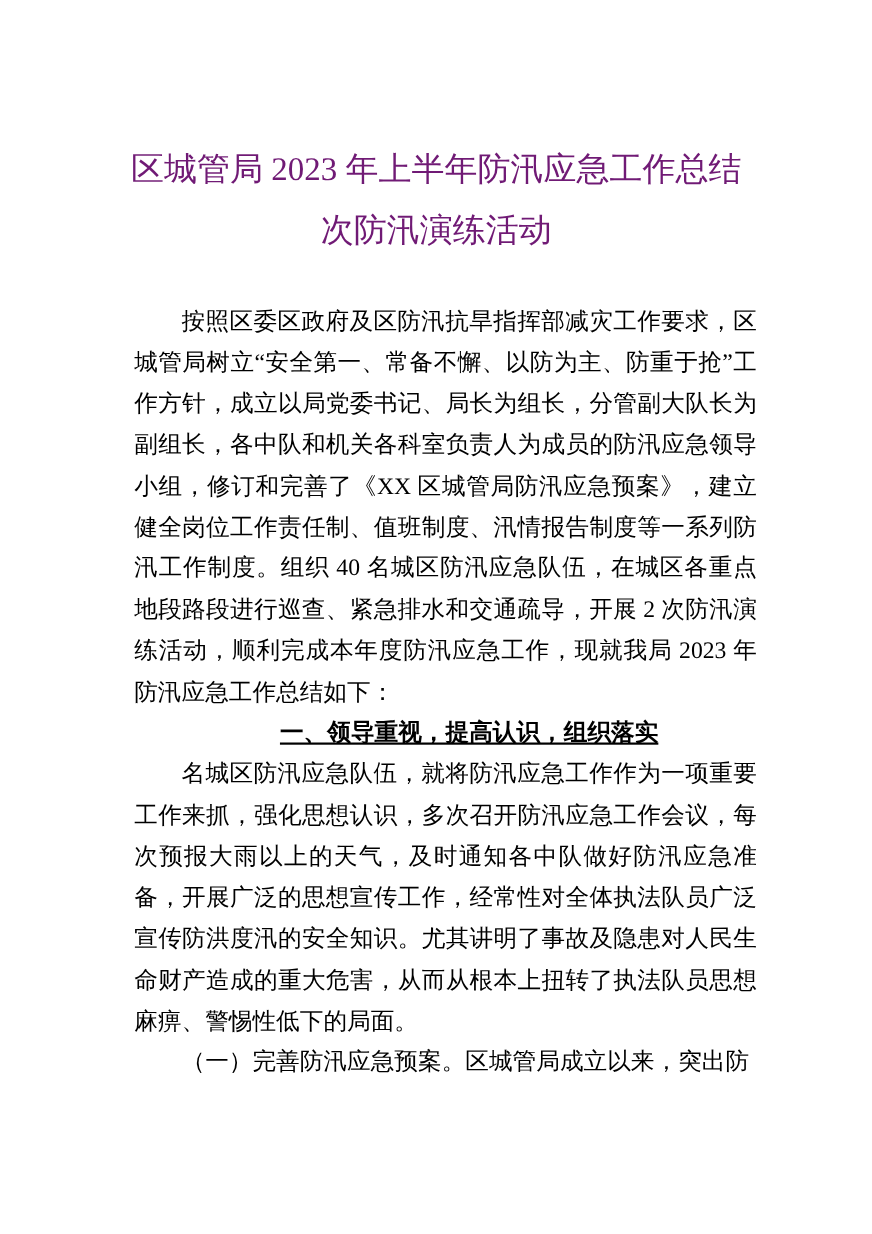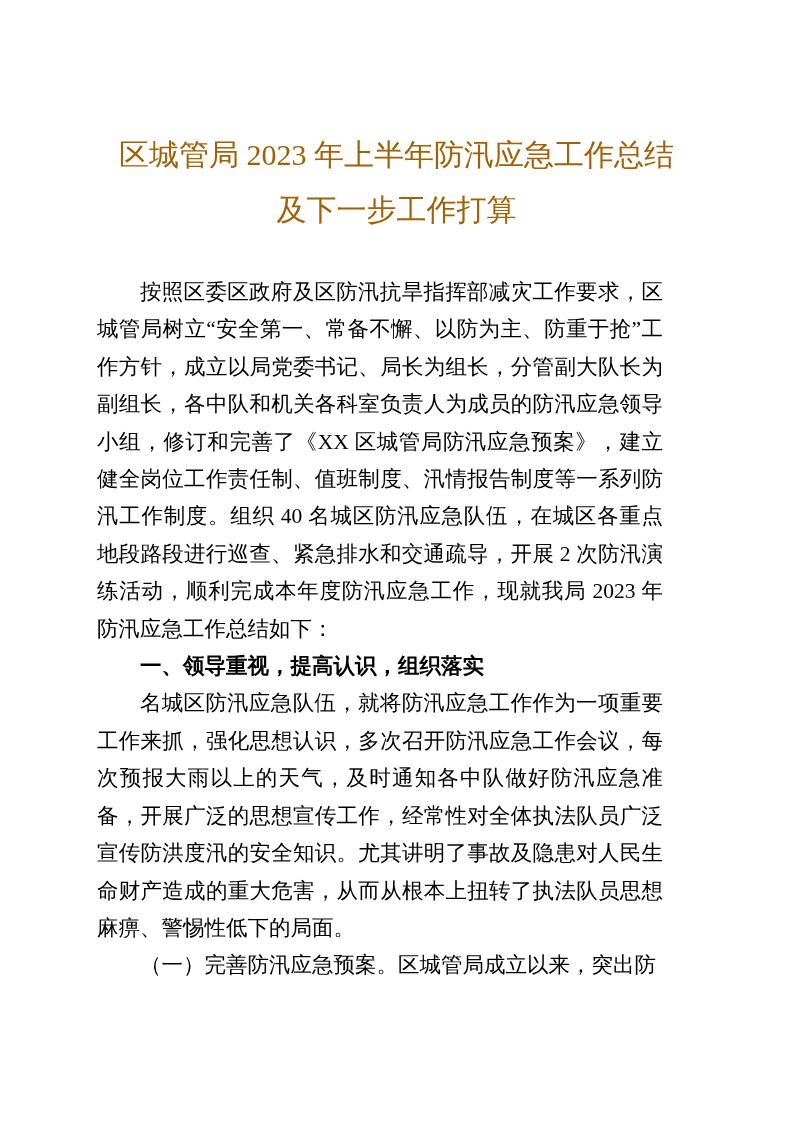--- a/index.html
+++ b/index.html
@@ -18,63 +18,64 @@
   .doc-title {
     position: absolute;
     top: 127px;
     left: 56px;
     width: 681px;
     text-align: center;
     font-family: "Liberation Serif", "DejaVu Serif", serif;
     font-size: 30px;
     line-height: 55px;
     font-weight: 400;
-    color: #a16207;
+    color: #701a75;
   }
   .doc-title .title-line {
     display: block;
     white-space: nowrap;
   }
   .doc-body {
     position: absolute;
     top: 274px;
-    left: 97px;
+    left: 122px;
     width: 566px;
     font-family: "Liberation Serif", "DejaVu Serif", serif;
     font-size: 21.5px;
     line-height: 37.4px;
     text-align: justify;
     color: #000000;
   }
   .doc-body p {
     margin: 0;
     padding: 0;
     text-indent: 2em;
   }
   .doc-body .heading {
     font-family: "Liberation Sans", "DejaVu Sans", sans-serif;
     font-weight: 700;
     font-size: 21.5px;
     line-height: 37.4px;
-    text-align: left;
+    text-align: center;
+    text-decoration: underline;
   }
   .kaiti-lead {
     font-family: Liberation Serif, serif;
     font-style: normal;
     margin-top: 25px;
   }
 </style>
 </head>
 <body>
 
 <div class="page">
 
   <div class="doc-title">
     <span class="title-line">区城管局 2023 年上半年防汛应急工作总结</span>
-    <span class="title-line">及下一步工作打算</span>
+    <span class="title-line">次防汛演练活动</span>
   </div>
 
   <div class="doc-body">
     <p>按照区委区政府及区防汛抗旱指挥部减灾工作要求，区城管局树立“安全第一、常备不懈、以防为主、防重于抢”工作方针，成立以局党委书记、局长为组长，分管副大队长为副组长，各中队和机关各科室负责人为成员的防汛应急领导小组，修订和完善了《XX 区城管局防汛应急预案》，建立健全岗位工作责任制、值班制度、汛情报告制度等一系列防汛工作制度。组织 40 名城区防汛应急队伍，在城区各重点地段路段进行巡查、紧急排水和交通疏导，开展 2 次防汛演练活动，顺利完成本年度防汛应急工作，现就我局 2023 年防汛应急工作总结如下：</p>
 
     <p class="heading">一、领导重视，提高认识，组织落实</p>
 
     <p>名城区防汛应急队伍，就将防汛应急工作作为一项重要工作来抓，强化思想认识，多次召开防汛应急工作会议，每次预报大雨以上的天气，及时通知各中队做好防汛应急准备，开展广泛的思想宣传工作，经常性对全体执法队员广泛宣传防洪度汛的安全知识。尤其讲明了事故及隐患对人民生命财产造成的重大危害，从而从根本上扭转了执法队员思想麻痹、警惕性低下的局面。</p>
 
 

